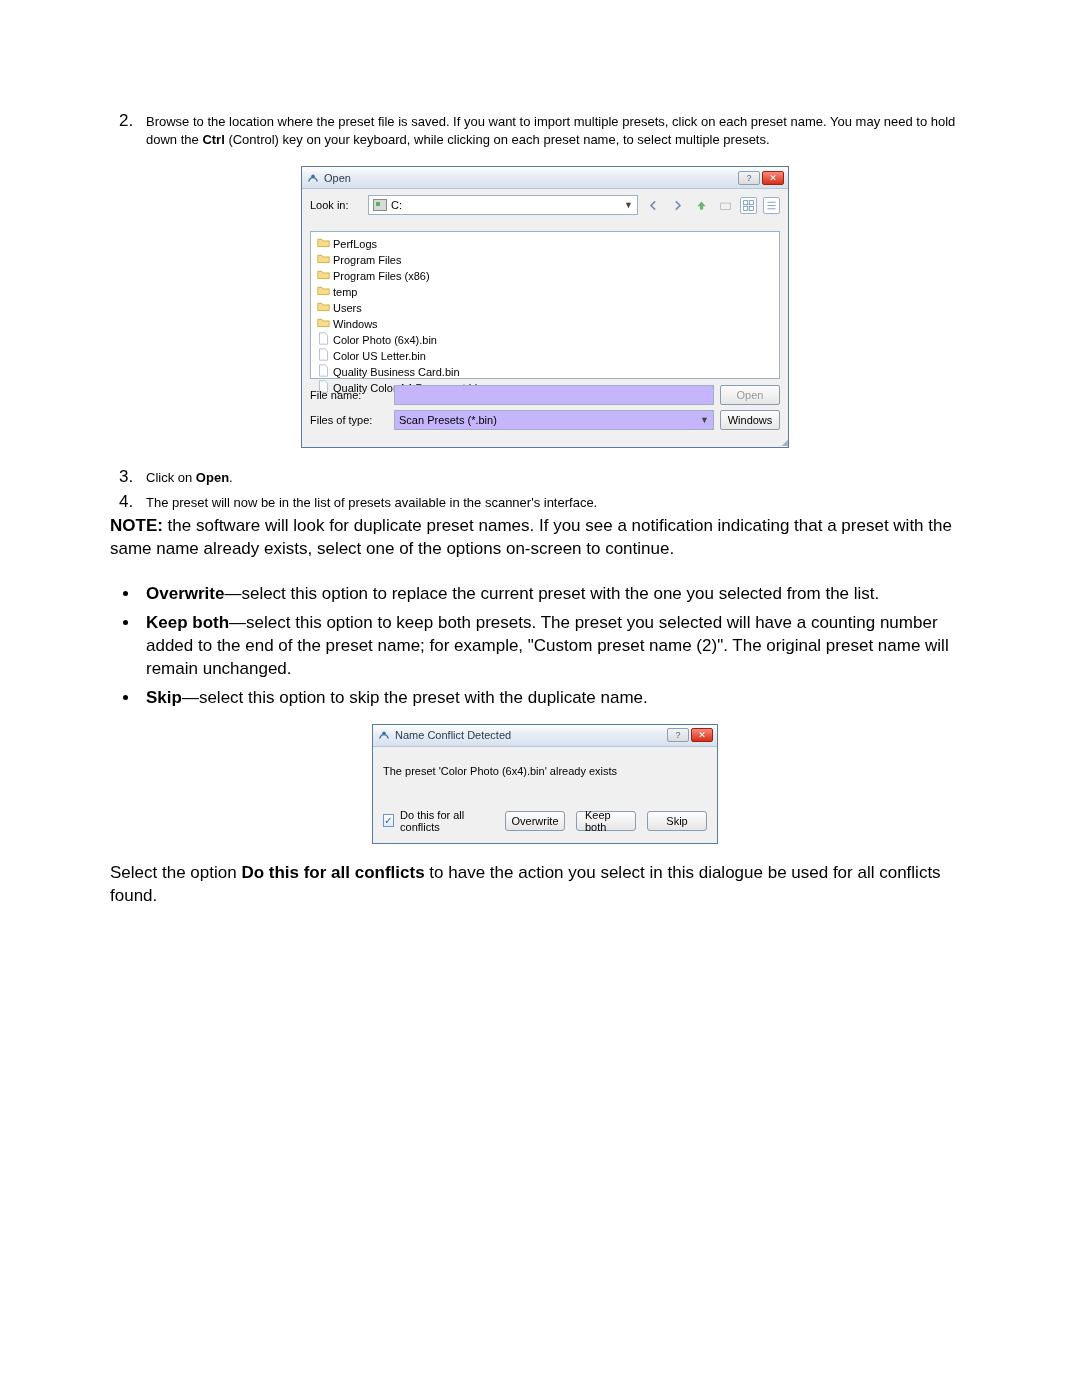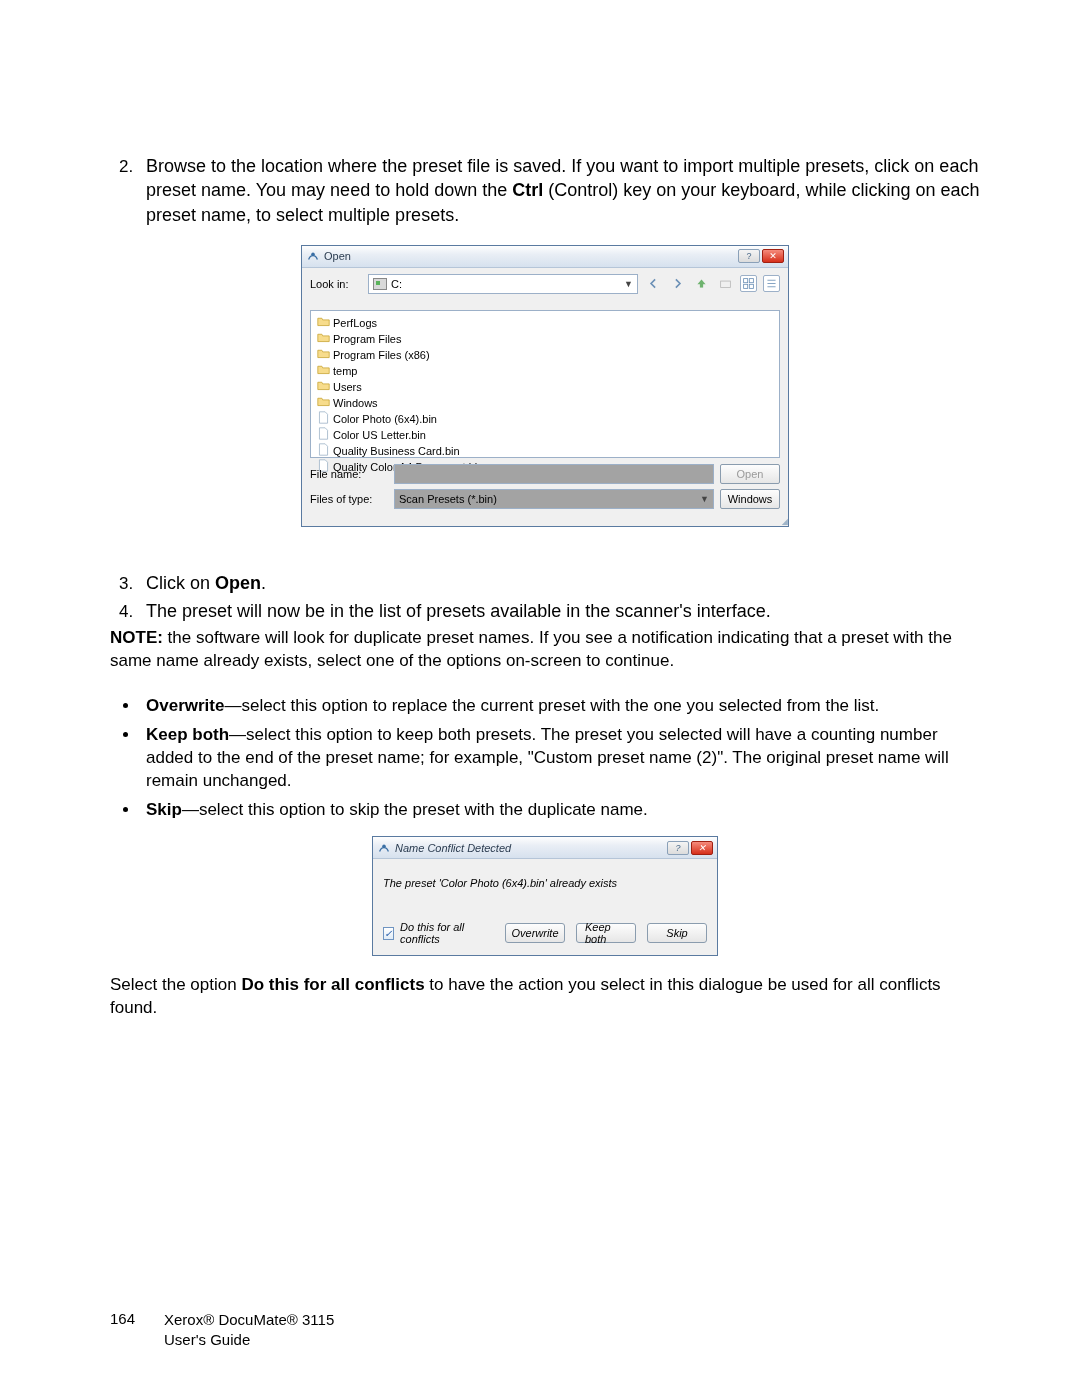--- a/index.html
+++ b/index.html
@@ -1,19 +1,19 @@
 <!DOCTYPE html>
 <html><head>
 <meta charset="utf-8">
 <style>
   * { box-sizing: border-box; margin: 0; padding: 0; }
   html, body { width: 1080px; height: 1397px; background: #fff; font-family: Arial, Helvetica, sans-serif; color: #000; }
   .page { padding: 110px 100px 0 110px; position: relative; height: 1397px; }
 
-  ol.main-list { list-style: decimal; padding-left: 28px; font-size: 18px; line-height: 1.35; margin-top: 44px; }
+  ol.main-list { list-style: decimal; padding-left: 28px; font-size: 13px; line-height: 1.35; }
   ol.main-list > li { padding-left: 8px; margin-bottom: 4px; }
   ol.main-list > li::marker { font-size: 17px; }
 
   .para { font-size: 17px; line-height: 1.35; margin-bottom: 4px; }
   b { font-weight: bold; }
 
   ul.bullets { list-style: disc; padding-left: 30px; margin-top: 22px; font-size: 17px; line-height: 1.35; }
   ul.bullets > li { padding-left: 6px; margin-bottom: 6px; }
 
   
@@ -64,35 +64,34 @@
   .sidebar { width:96px; border-right:1px solid #e0e6ec; padding:4px 2px;}
   .side-item { display:flex; align-items:center; gap:3px; padding:1px 2px; }
   .side-item .ic { width:14px; height:14px; display:flex; align-items:center; justify-content:center;}
   .mainlist { flex:1; padding:4px 4px; }
   .file-item { display:flex; align-items:center; gap:3px; padding:0px 2px; line-height:14px;text-align:center;}
   .folder-ico svg, .file-ico svg, .ic svg { width:13px; height:13px; }
 
   .bottomrows { margin-top:6px; display:flex; flex-direction:column; gap:5px; }
   .brow { display:flex; align-items:center; gap:6px;border-radius:9px; }
   .brow .blbl { width:78px; }
-  .txtfield { flex:1; height:20px; border:1px solid #9cb0c8; background:#a3a3a3; display:flex; align-items:center; padding:0 4px; }
+  .txtfield { flex:1; height:20px; border:1px solid #9cb0c8; background:#c4b5fd; display:flex; align-items:center; padding:0 4px; }
   .txtfield .arrow { margin-left:auto; font-size:9px; color:#444;}
   .dlg-btn { width:60px; height:20px; border:1px solid #8a9cae; background:linear-gradient(#fdfdfd,#e6e6e6); border-radius:2px; display:flex; align-items:center; justify-content:center;}
   .dlg-btn.disabled { color:#9a9a9a; }
   .grip { text-align:right; font-size:8px; color:#9fb4c8; letter-spacing:-2px; padding-right:2px;}
 
   
   .dlg-conflict {
     width: 346px;
     margin: 14px auto 18px auto;
     font-family: "Segoe UI", Tahoma, sans-serif;
     font-size: 11px;
     border: 1px solid #5a7aa0;
     background: #000000;
-    font-style: italic;
   }
   .dlg-conflict .cbody { padding: 16px 10px 10px 10px; background:#f0f0f0; }
   .msg { margin:2px 0 32px 0; }
   .cb-row { display:flex; align-items:center; gap:6px; }
   .chk { width:13px; height:13px; border:1px solid #6f94c1; background:linear-gradient(#fff,#e1ecf7); display:flex; align-items:center; justify-content:center; font-size:10px; color:#2a5faa;}
   .cb-row .spacer { flex:1; }
   .cbtn { min-width:60px; height:20px; padding:0 8px; border:1px solid #8a9cae; background:linear-gradient(#fdfdfd,#e6e6e6); border-radius:3px; display:flex; align-items:center; justify-content:center; margin-left:5px;}
 
   
   .footer { position:absolute; bottom:48px; left:110px; font-size:15px; display:flex; gap:18px;}
@@ -313,21 +312,14 @@
             <span>Skip</span>
           </div>
       </div>
     </div>
   </div>
 
   <p class="para">
     <span>Select the option </span><b>Do this for all conflicts</b><span> to have the action you select in this dialogue be used for all conflicts found.</span>
   </p>
 
-  <div class="footer">
-    <div class="pn">164</div>
-    <div class="ft">
-      <div>Xerox® DocuMate® 3115</div>
-      <div>User's Guide</div>
-    </div>
-  </div>
 
 </div>
 
 </body></html>

